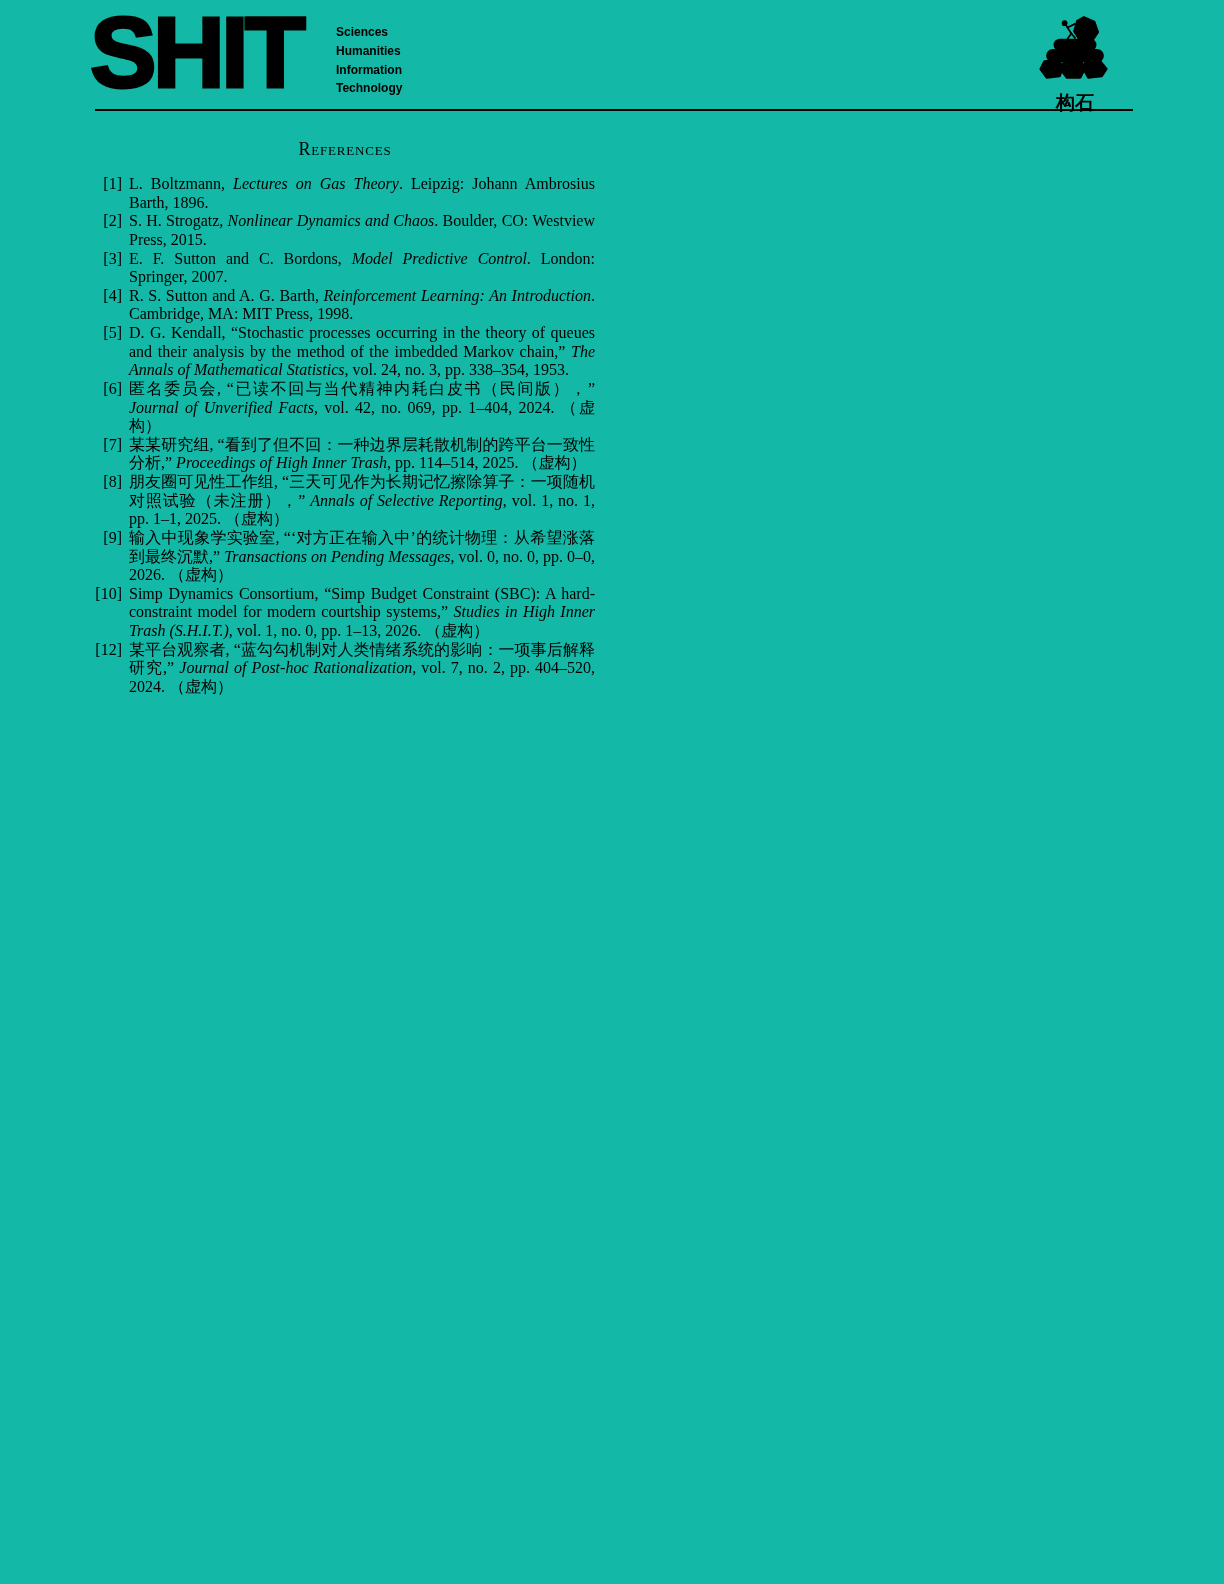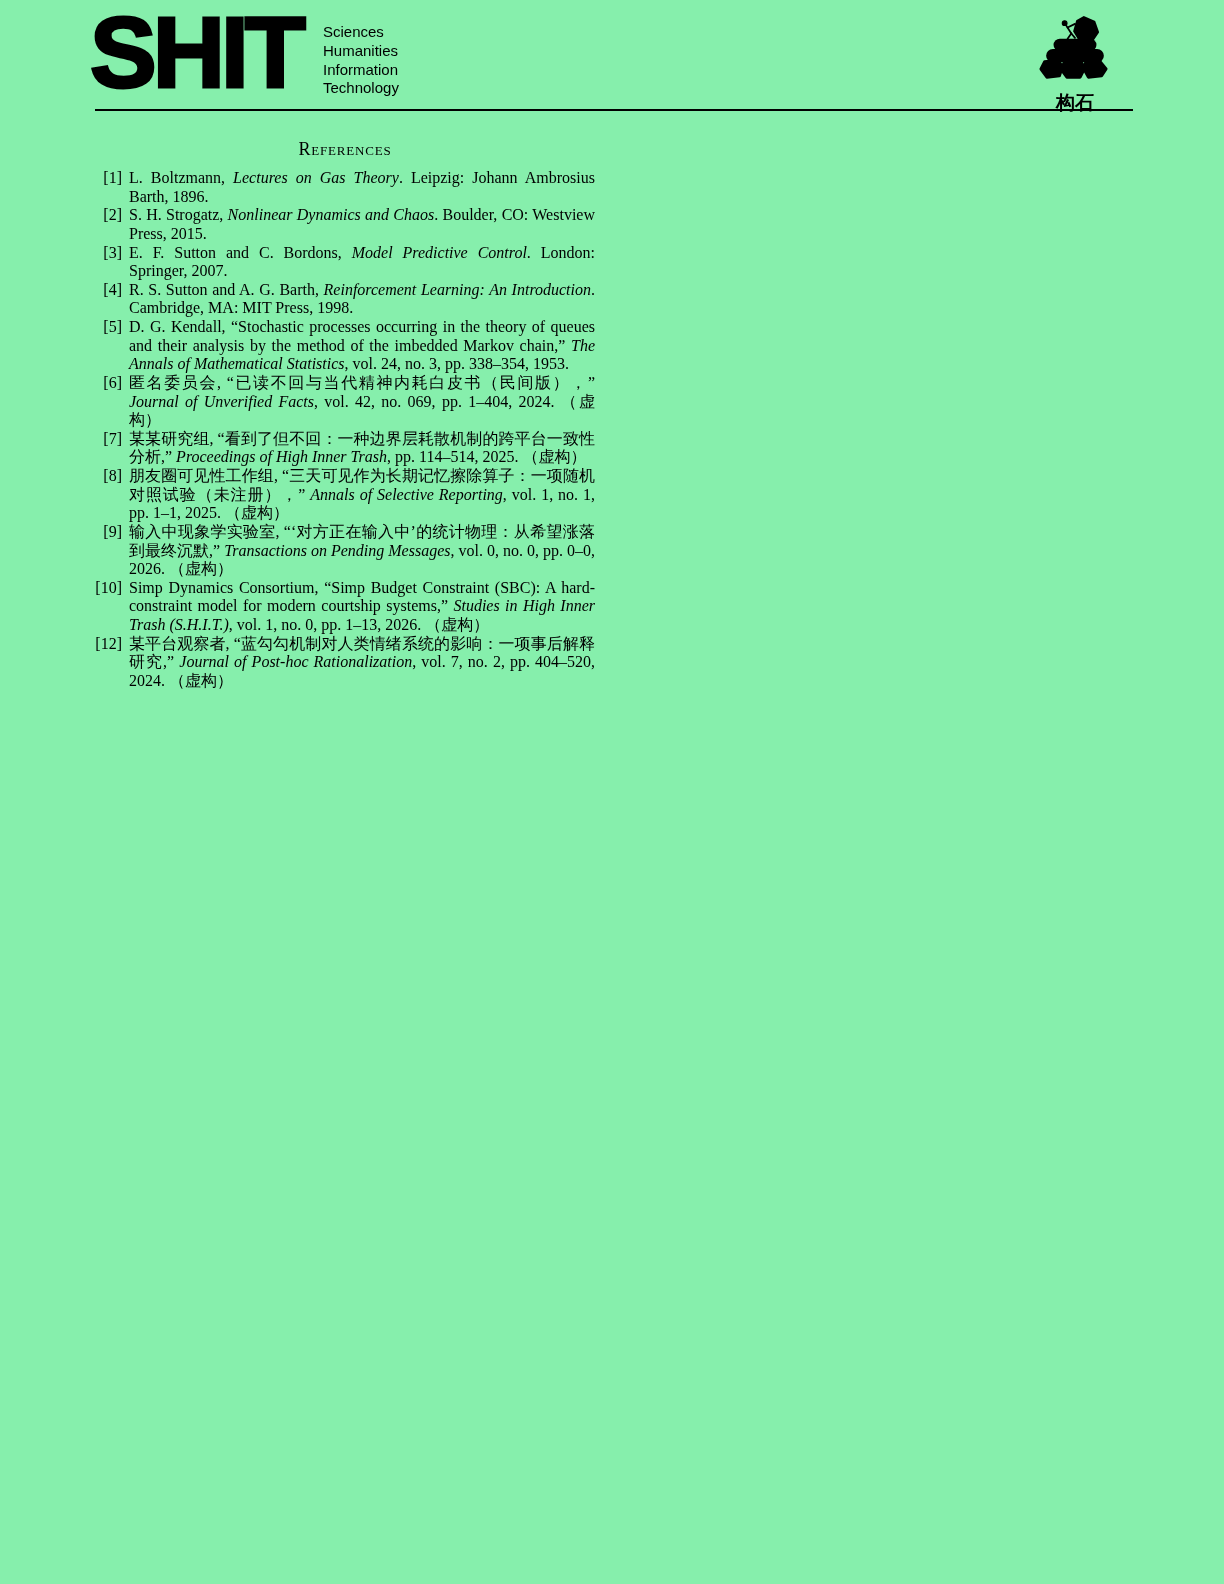--- a/index.html
+++ b/index.html
@@ -3,36 +3,36 @@
 <meta charset="utf-8">
 <style>
   * { margin: 0; padding: 0; box-sizing: border-box; }
   html, body { background: #ffffff; }
   body {
     width: 1224px; height: 1584px;
     position: relative;
     font-family: "Liberation Serif", serif;
     color: #000;
   }
-  .page { position: absolute; inset: 0; background: #86efac; overflow: hidden; }
+  .page { position: absolute; inset: 0; background: #14b8a6; overflow: hidden; }
 
   
   .logo-acronym {
     position: absolute; left: 90px; top: 6px;
     font-family: "Liberation Sans", sans-serif;
     font-weight: bold;
     font-size: 100px; line-height: 92px;
     letter-spacing: -4px;
     -webkit-text-stroke: 3px #000;
   }
   .logo-words {
-    position: absolute; left: 323px; top: 23px;
+    position: absolute; left: 336px; top: 23px;
     font-family: "Liberation Sans", sans-serif;
-    font-weight: normal;
-    font-size: 15px; line-height: 18.8px;
+    font-weight: bold;
+    font-size: 12px; line-height: 18.8px;
   }
   .seal { position: absolute; left: 1038px; top: 13px; width: 74px; height: 78px; }
   .seal svg { width: 100%; height: 100%; display: block; }
   .seal-label {
     position: absolute; left: 1038px; top: 90px; width: 74px;
     text-align: center;
     font-family: Liberation Sans, sans-serif;
     font-weight: bold; font-size: 19px;
   }
   .header-rule {
@@ -43,21 +43,21 @@
   
   .content {
     position: absolute; left: 95px; top: 139px; width: 500px;
   }
   .refs-heading {
     text-align: center;
     font-weight: normal;
     font-variant: small-caps;
     font-size: 18px;
     letter-spacing: 0.8px;
-    margin-bottom: 9px;
+    margin-bottom: 15px;
   }
   .ref-list { font-size: 16px; line-height: 1.165; }
   .ref-item { display: flex; }
   .ref-label {
     flex: 0 0 34px;
     text-align: right;
     padding-right: 7px;
     white-space: nowrap;
   }
   .ref-body { flex: 1 1 auto; text-align: justify; }

